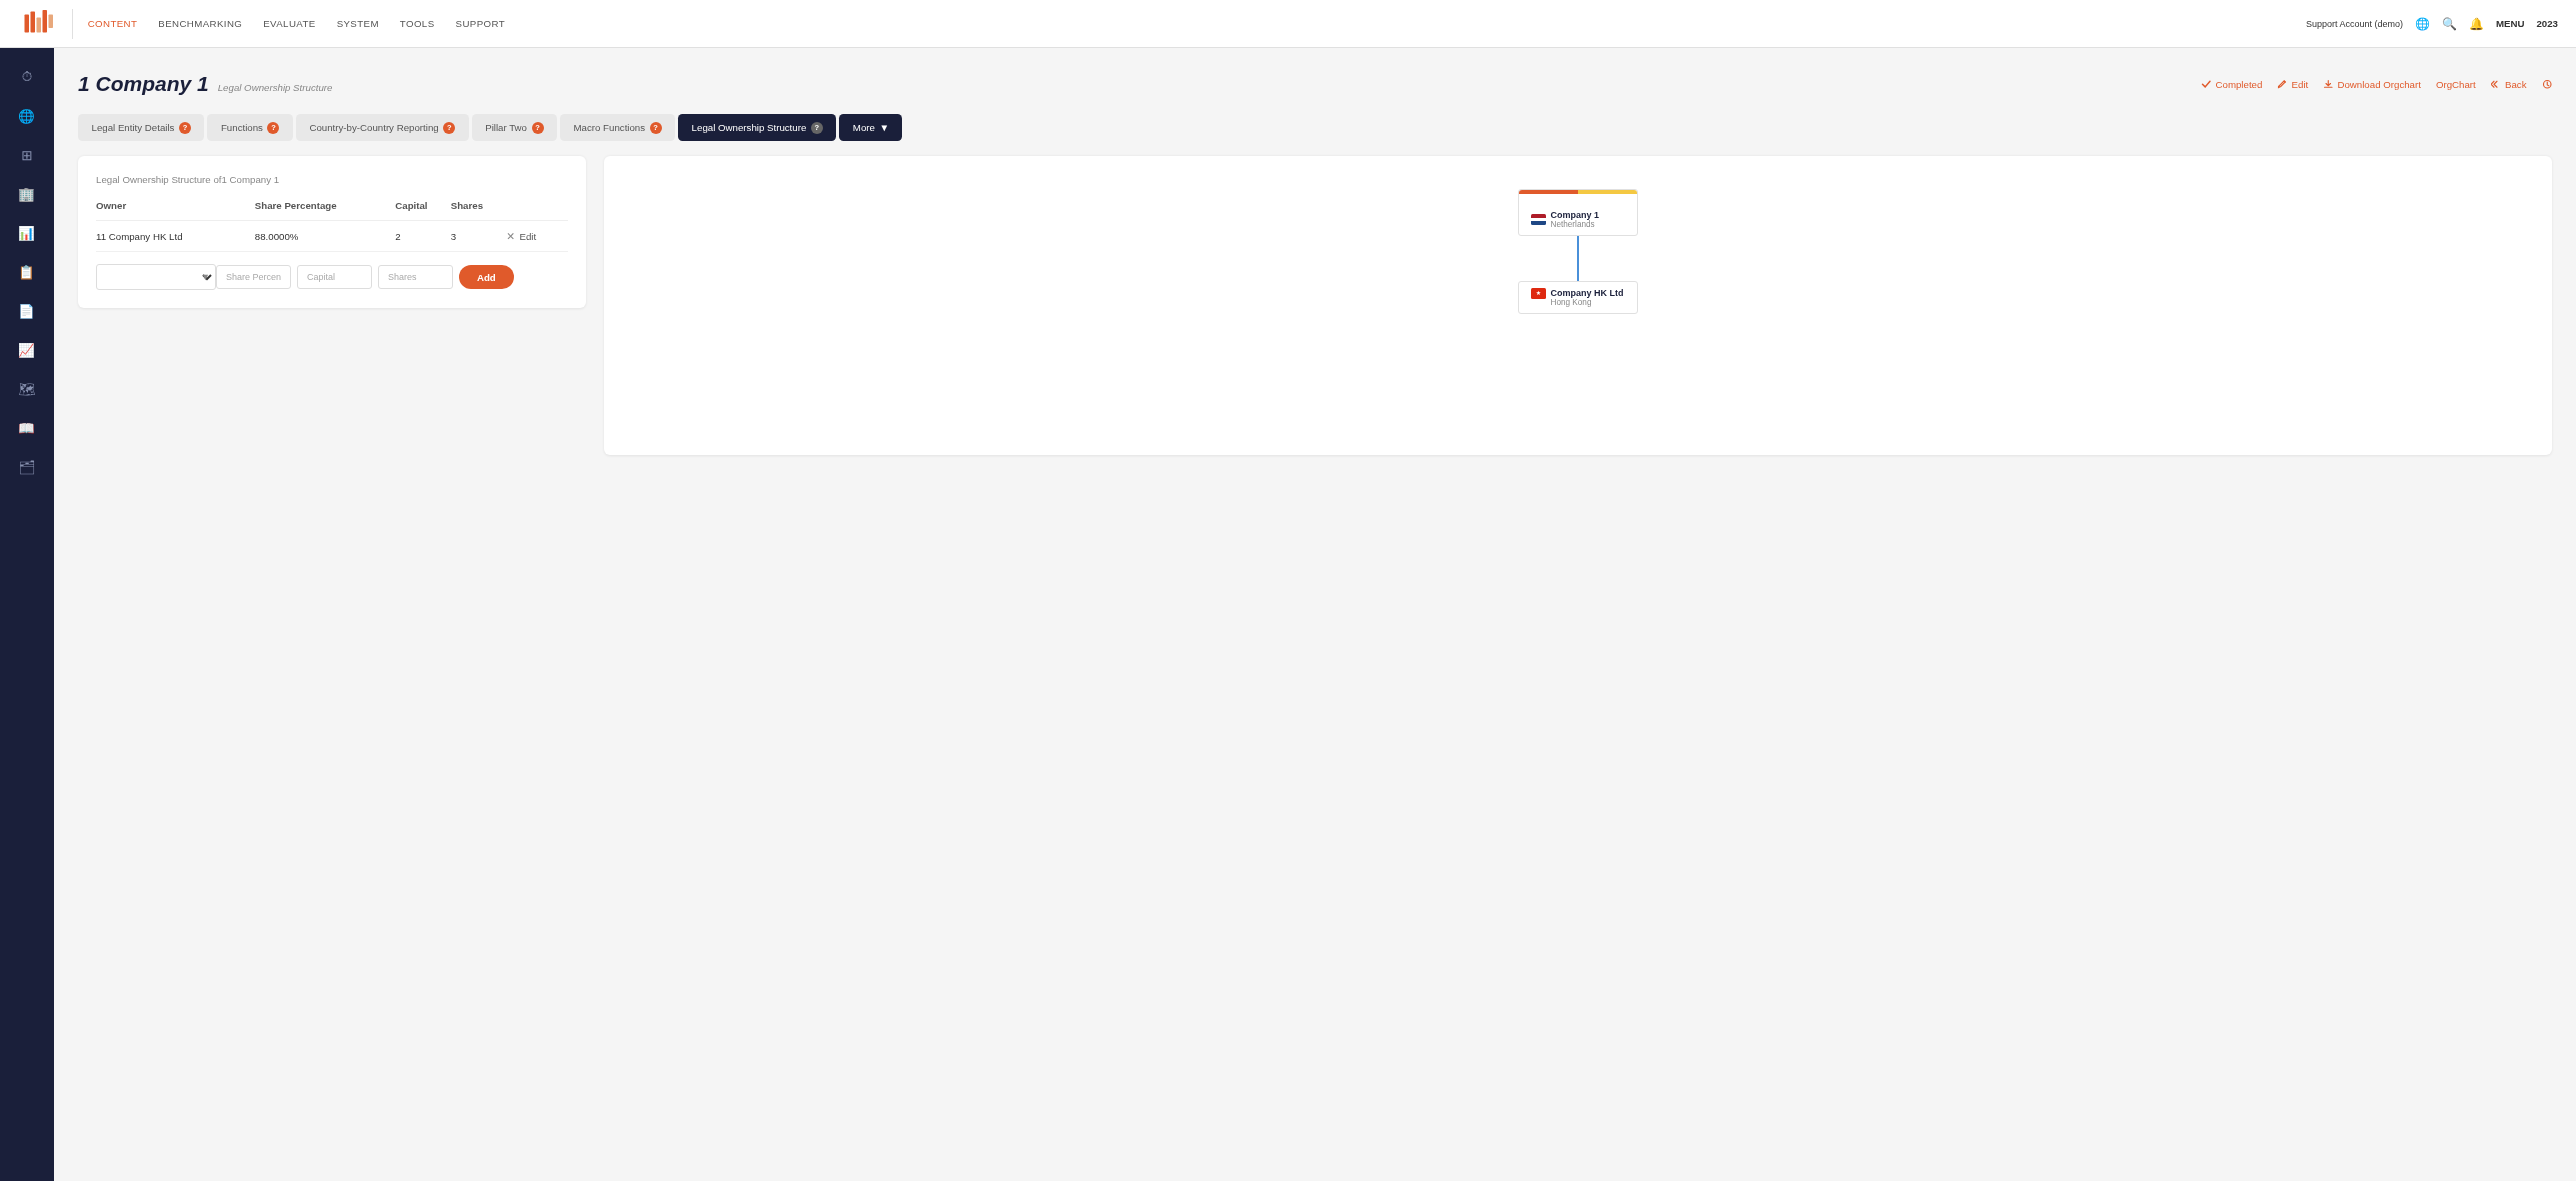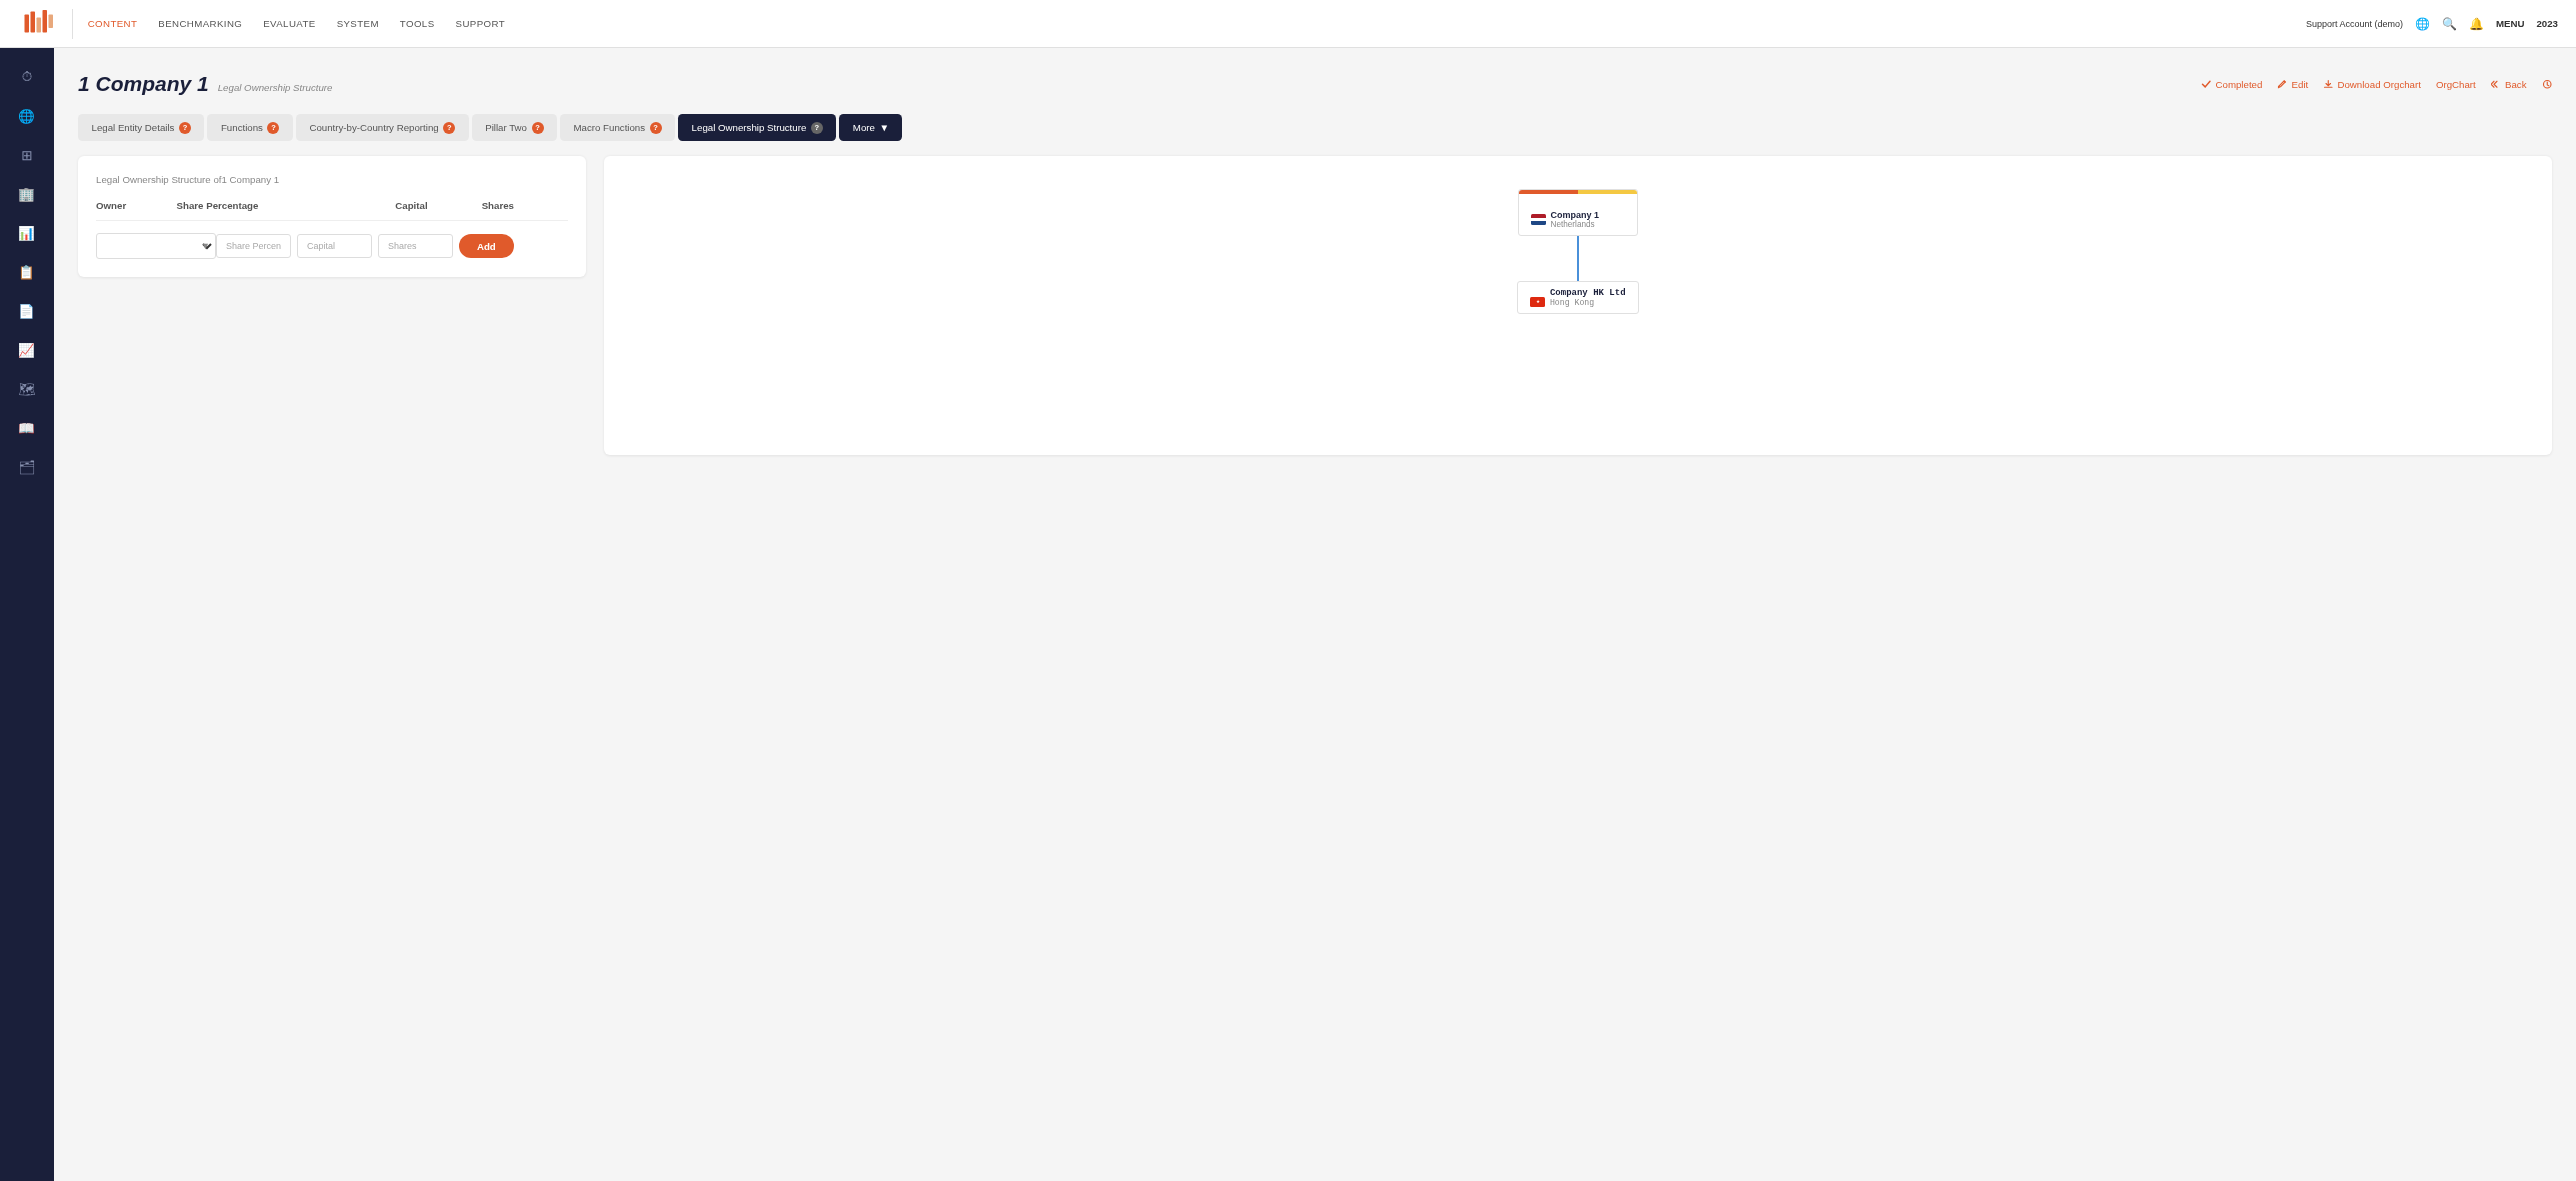--- a/index.html
+++ b/index.html
@@ -462,20 +462,32 @@
           <thead>
             <tr>
               <th>Owner</th>
               <th>Share Percentage</th>
               <th>Capital</th>
               <th>Shares</th>
               <th></th>
             </tr>
           </thead>
           <tbody>
+            <tr class="table-row">
+              <td>11 Company HK Ltd</td>
+              <td>88.0000%</td>
+              <td>2</td>
+              <td>3</td>
+              <td>
+                <span class="edit-cell">
+                  <span class="x-icon">✕</span>
+                  <span>Edit</span>
+                </span>
+              </td>
+            </tr>
           </tbody>
         </table>
 
         <div class="add-row">
           <select class="add-select">
             <option value=""></option>
           </select>
           <span class="nav-icon" style="margin-left:-21px; font-size:9px; pointer-events:none; color:#888;">▼</span>
           <input class="add-input" type="text" placeholder="Share Percent" style="">
           <input class="add-input" type="text" placeholder="Capital" style="">
@@ -498,21 +510,21 @@
                 <div class="node-sub">Netherlands</div>
               </div>
             </div>
           </div>
         </div>
 
         <div class="org-connector"></div>
 
         <div style="position:relative; display:inline-block;">
           <div class="org-node">
-            <div style="display:flex;align-items:flex-end;gap:4.5px;font-family:Liberation Mono, monospace;">
+            <div style="display:flex;align-items:flex-start;gap:4.5px;">
               <span style="display:inline-block;width:15px;height:10.5px;background:#de2910;border-radius:1.5px;vertical-align:middle;text-align:center;line-height:10.5px;font-size:6px;color:#fff;">★</span>
               <div>
                 <div class="node-title">Company HK Ltd</div>
                 <div class="node-sub">Hong Kong</div>
               </div>
             </div>
           </div>
         </div>
       </div>
     </div>

